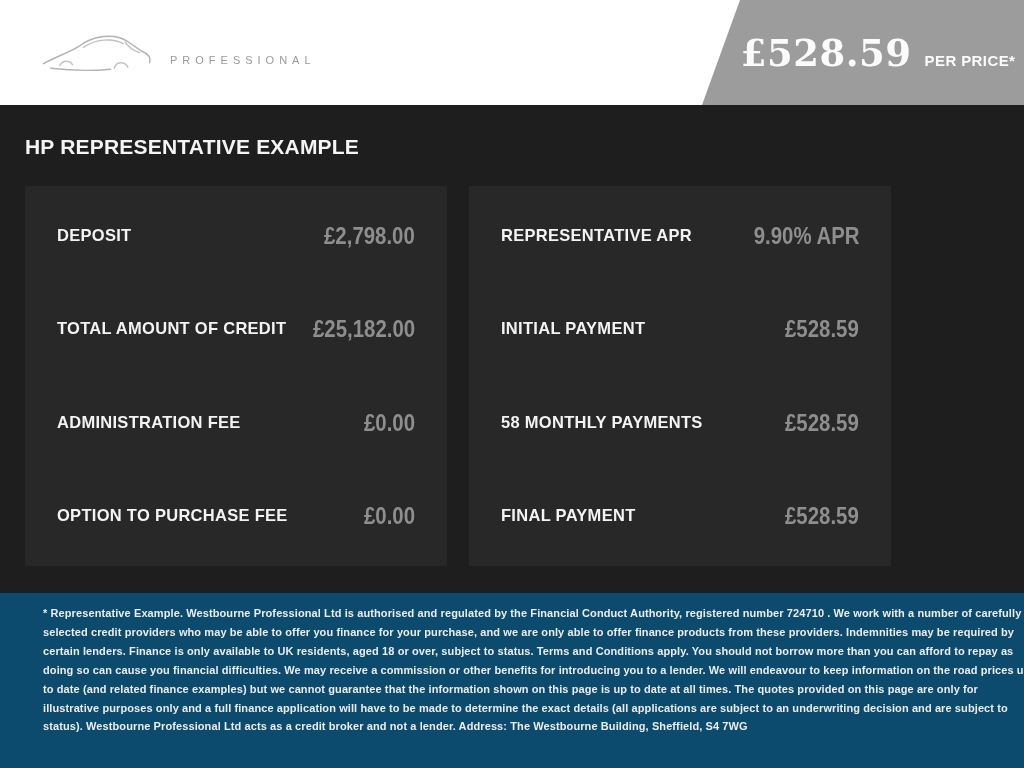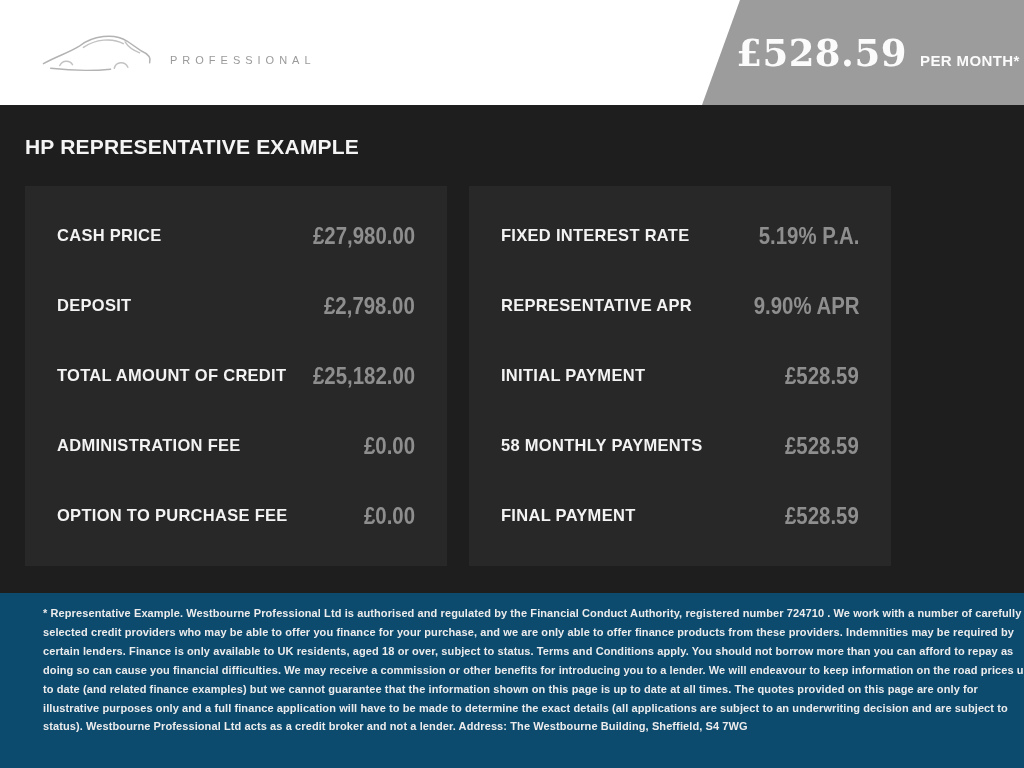--- a/index.html
+++ b/index.html
@@ -58,58 +58,50 @@
       <path d="M24 47 C27 41 35 41 38 46" stroke="#c2c2c2"></path>
     </svg>
     <div class="wordmark">
       <div class="brand-subname">Professional</div>
     </div>
   </div>
 
   <div class="price-banner">
     <div class="price-inner">
       <span class="price-amount">£528.59</span>
-      <span class="price-period">PER MONTH*</span>
+      <span class="price-period">PER PRICE*</span>
     </div>
   </div>
 </div>
 
 <div class="main">
   <div class="page-title">HP REPRESENTATIVE EXAMPLE</div>
 
   <div class="panels">
 
     <div class="panel">
-      <div class="row">
-        <span class="lbl">CASH PRICE</span>
-        <span class="val">£27,980.00</span>
-      </div>
       <div class="row">
         <span class="lbl">DEPOSIT</span>
         <span class="val">£2,798.00</span>
       </div>
       <div class="row">
         <span class="lbl">TOTAL AMOUNT OF CREDIT</span>
         <span class="val">£25,182.00</span>
       </div>
       <div class="row">
         <span class="lbl">ADMINISTRATION FEE</span>
         <span class="val">£0.00</span>
       </div>
       <div class="row">
         <span class="lbl">OPTION TO PURCHASE FEE</span>
         <span class="val">£0.00</span>
       </div>
     </div>
 
     <div class="panel">
-      <div class="row">
-        <span class="lbl">FIXED INTEREST RATE</span>
-        <span class="val">5.19% P.A.</span>
-      </div>
       <div class="row">
         <span class="lbl">REPRESENTATIVE APR</span>
         <span class="val">9.90% APR</span>
       </div>
       <div class="row">
         <span class="lbl">INITIAL PAYMENT</span>
         <span class="val">£528.59</span>
       </div>
       <div class="row">
         <span class="lbl">58 MONTHLY PAYMENTS</span>

